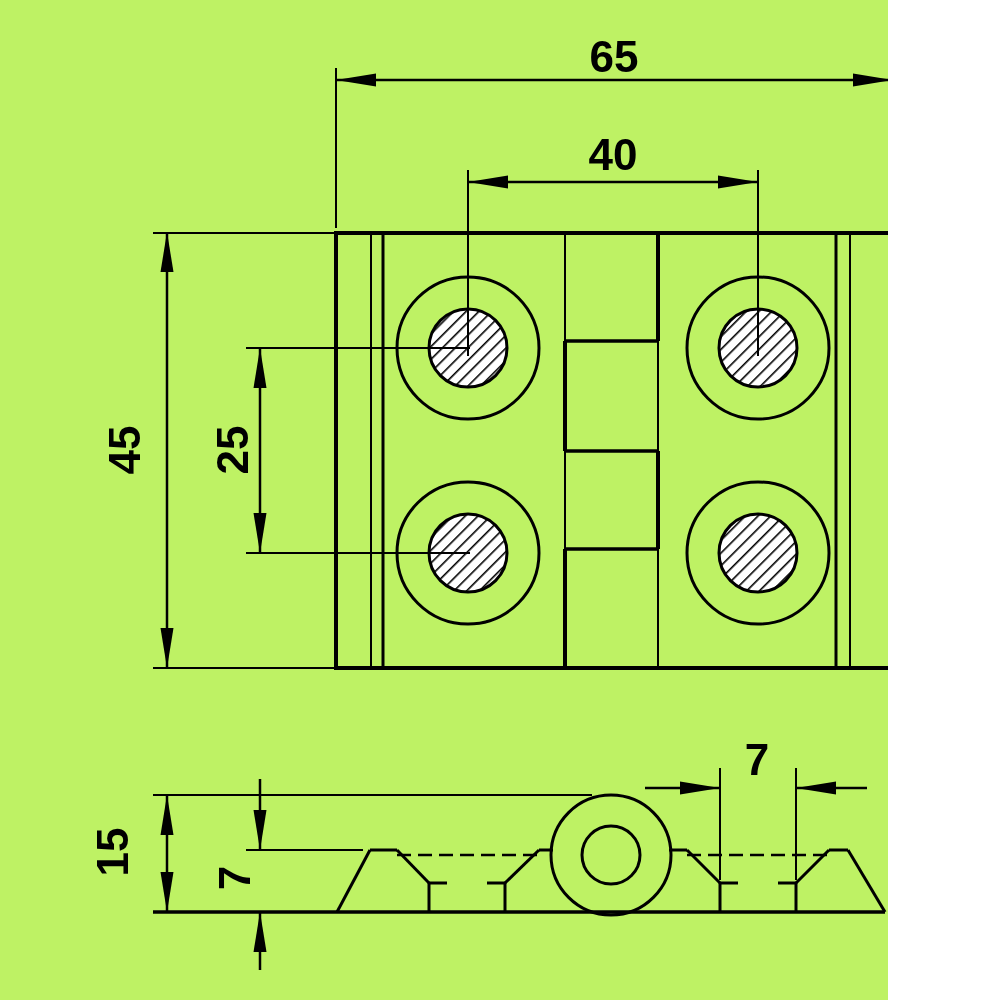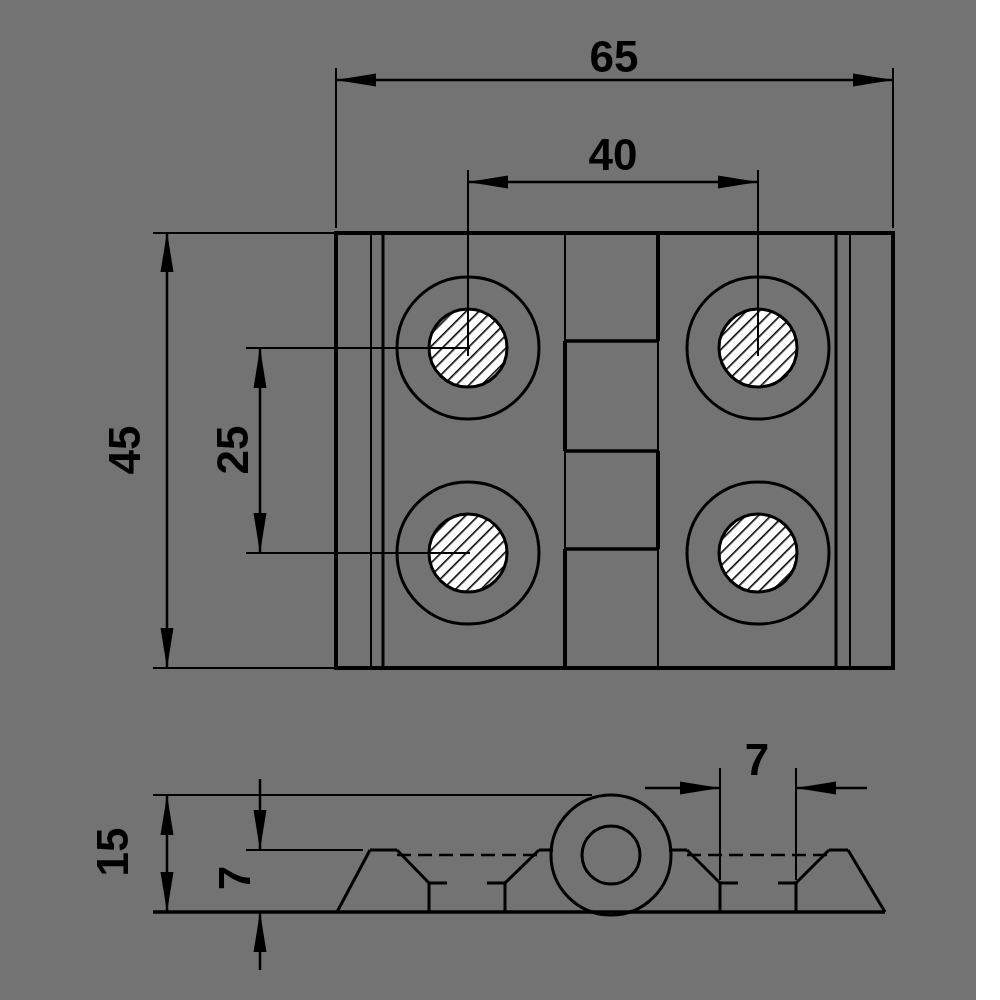--- a/index.html
+++ b/index.html
@@ -3,23 +3,23 @@
 <meta charset="utf-8">
 <style>
   html, body {
     margin: 0;
     padding: 0;
     background: #ffffff;
     font-family: "Liberation Sans", sans-serif;
   }
   .stage {
     position: relative;
-    width: 976px;
+    width: 888px;
     height: 1000px;
-    background: #737373;
+    background: #bef264;
     overflow: hidden;
     text-align: center;
   }
   svg { display: block; }
   text {
     font-family: "Liberation Sans", sans-serif;
     font-weight: 700;
     font-size: 44px;
     fill: #000000;
   }

